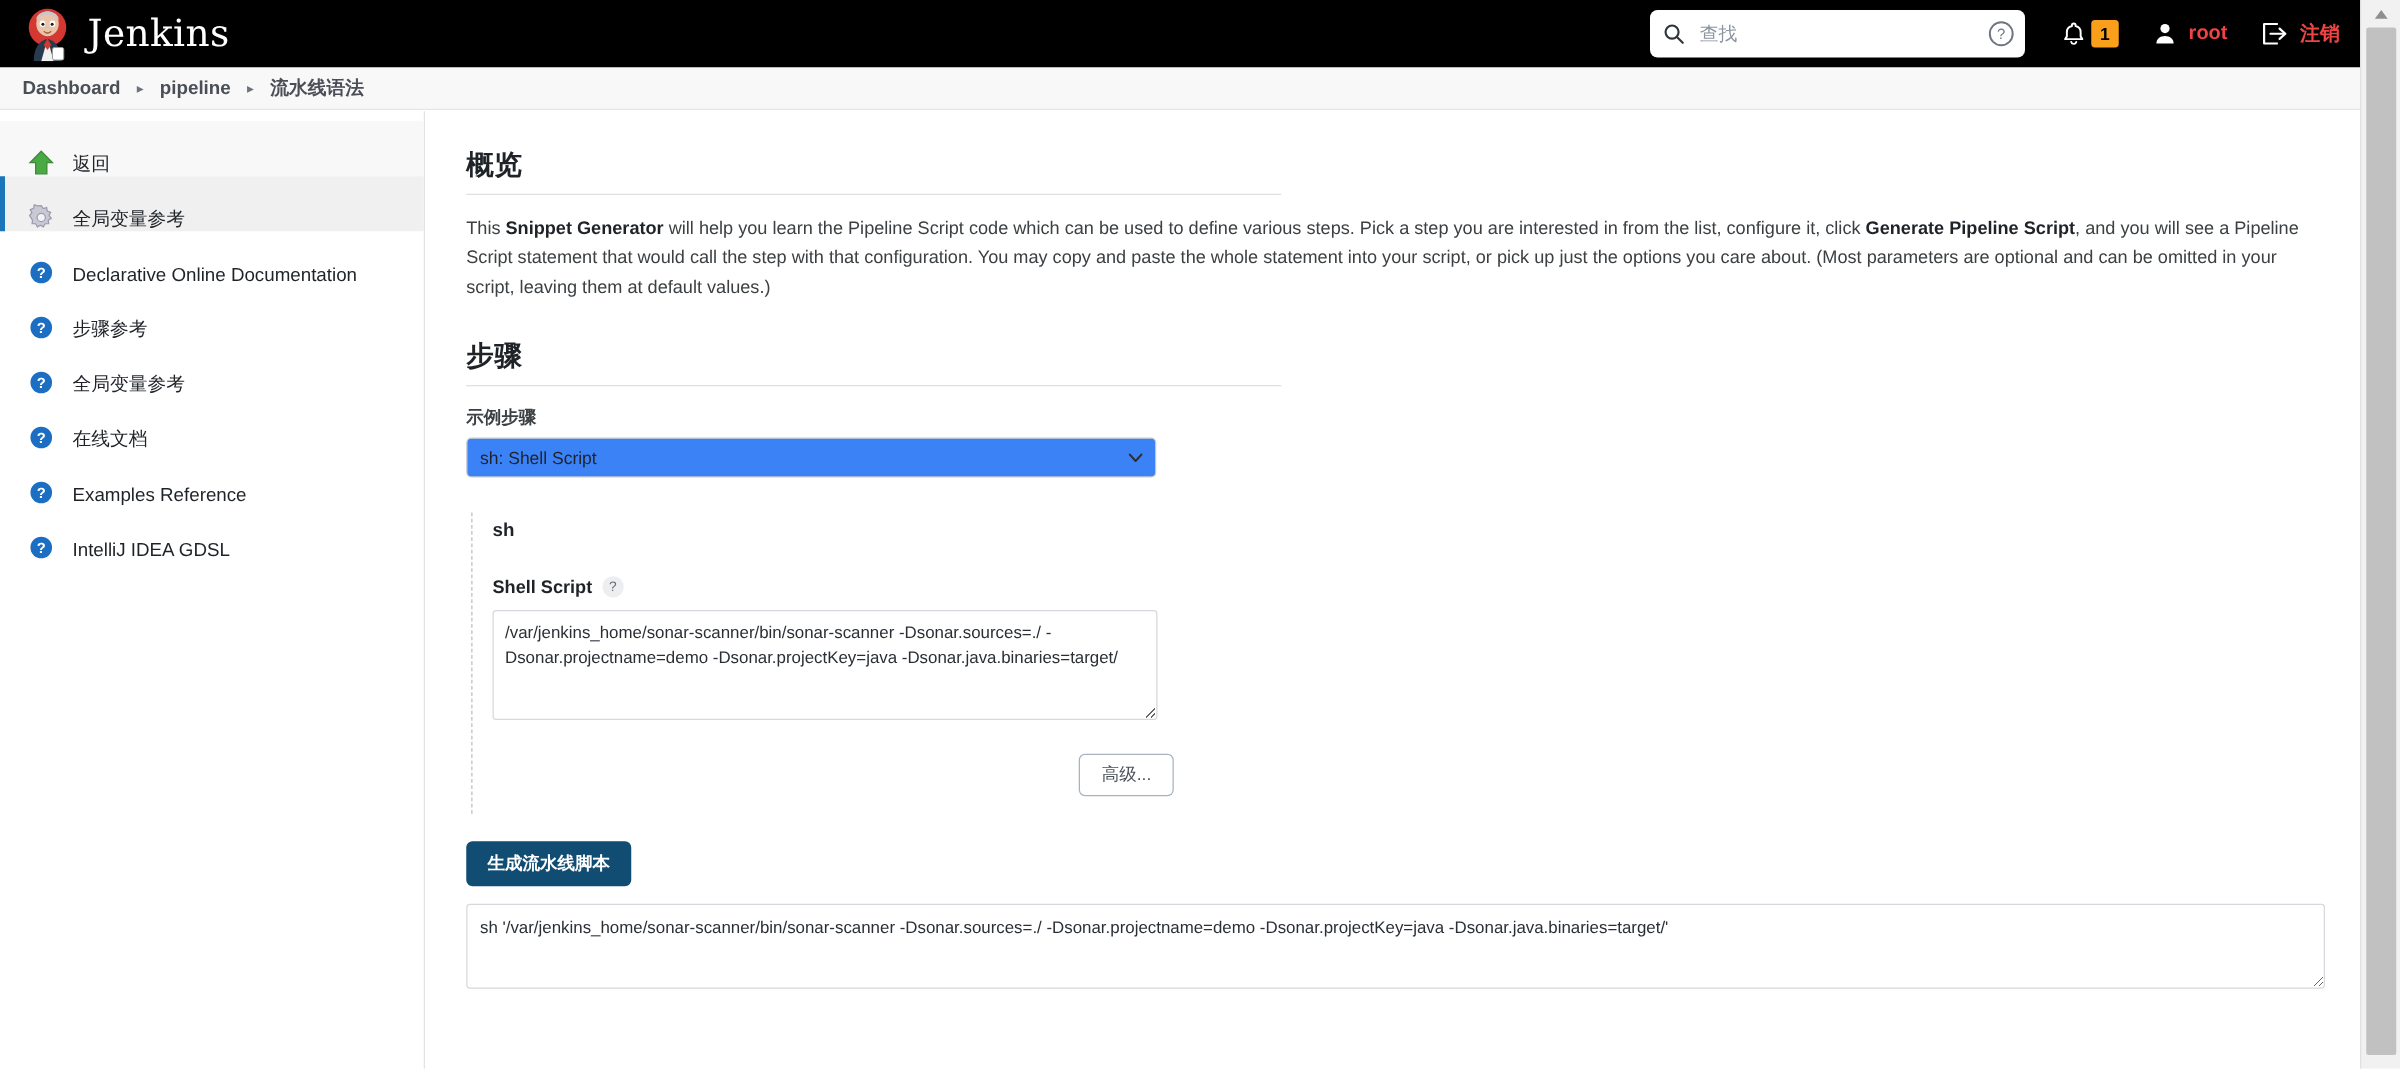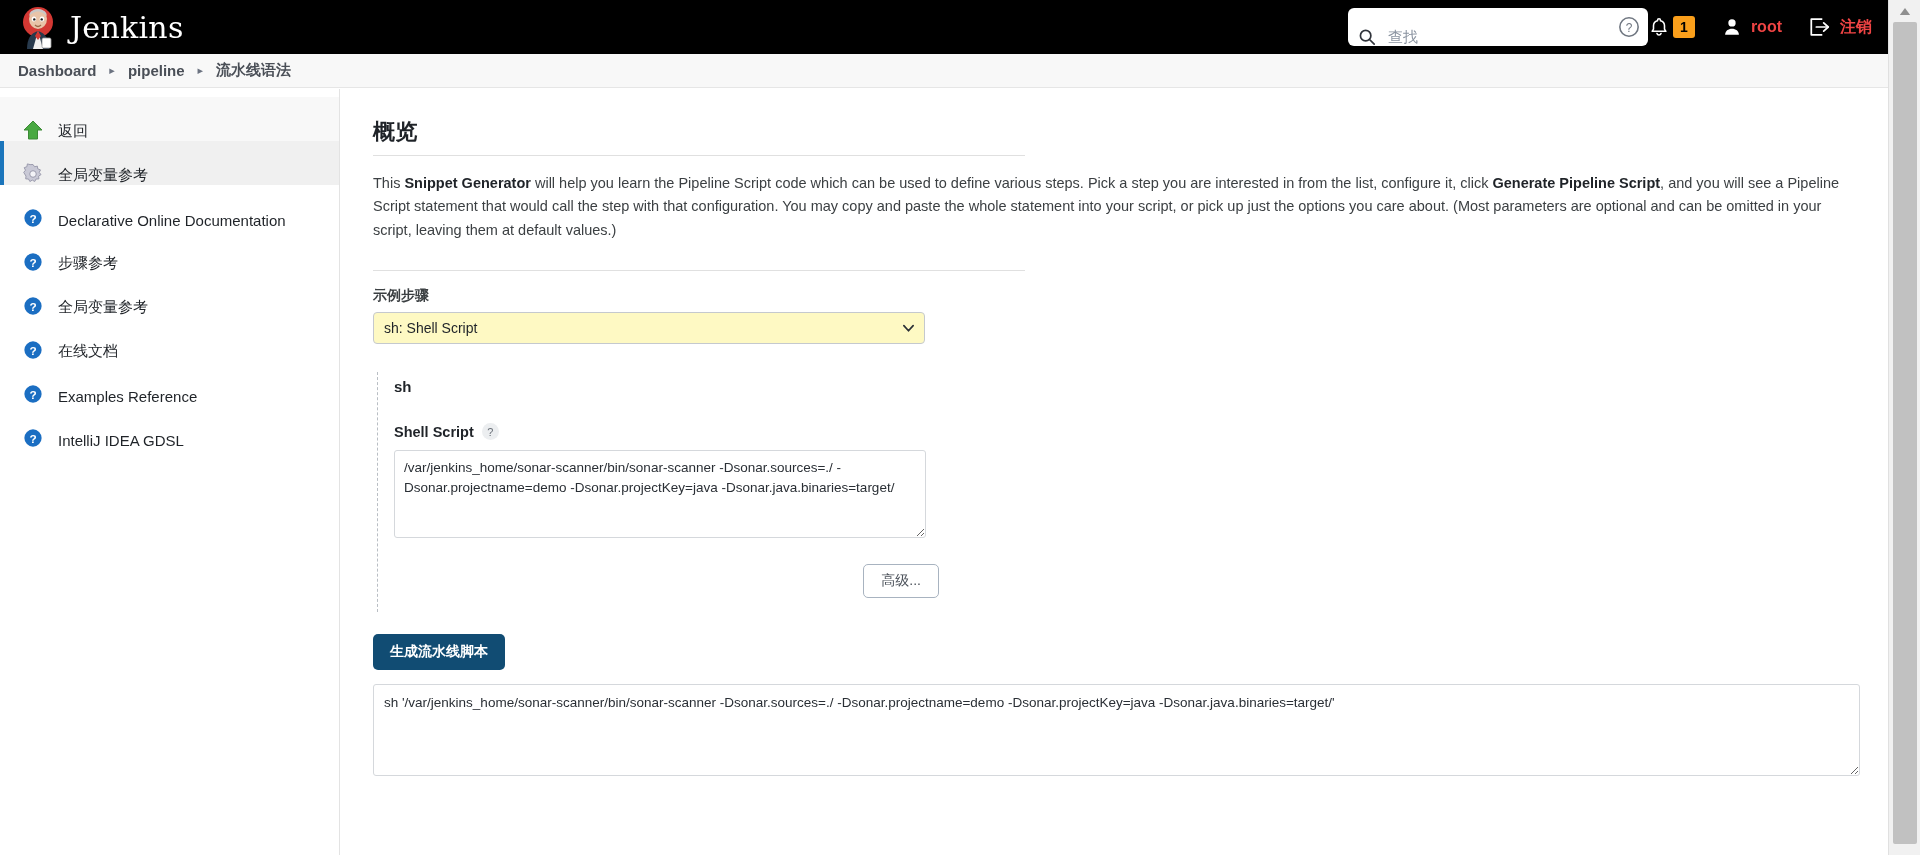--- a/index.html
+++ b/index.html
@@ -37,22 +37,23 @@
     display: flex; align-items: center;
     height: 100%;
     padding-right: 16px;
     gap: 0;
   }
   .search-box {
     position: relative;
     width: 300px; height: 38px;
     background: #fff;
     border-radius: 6px;
-    display: flex; align-items: flex-end;
+    display: flex; align-items: center;
     padding: 0 10px;
+    margin-right: 28px;
   }
   .search-icon { width: 18px; height: 18px; flex: none; margin-right: 10px; }
   .search-input {
     border: none; outline: none;
     font-size: 15px;
     font-family: "Liberation Sans", sans-serif;
     width: 210px;
     color: #333;
     background: transparent;
   }
@@ -189,21 +190,21 @@
   }
   .select-wrap {
     position: relative;
     width: 552px; height: 32px;
   }
   select.step-select {
     appearance: none; -webkit-appearance: none;
     width: 100%; height: 100%;
     border: 1px solid #c5c9ce;
     border-radius: 4px;
-    background: #fef9c3;
+    background: #3b82f6;
     font-size: 14px;
     font-family: "Liberation Sans", sans-serif;
     color: #1f2328;
     padding: 0 28px 0 10px;
     cursor: pointer;
     outline: none;
   }
   .select-chevron {
     position: absolute; right: 10px; top: 50%;
     transform: translateY(-50%);
@@ -281,21 +282,21 @@
     font-size: 14px;
     font-weight: bold;
     padding: 9px 17px;
     cursor: pointer;
     margin-top: 22px;
     font-family: "Liberation Sans", sans-serif;
   }
   textarea.result-area {
     display: block;
     margin-top: 14px;
-    width: 1487px; height: 92px;
+    width: 1487px; height: 68px;
     border: 1px solid #d5d8dc;
     border-radius: 3px;
     padding: 8px 10px;
     font-size: 13.5px;
     line-height: 1.5;
     font-family: "Liberation Sans", sans-serif;
     color: #2a2f35;
     resize: both;
     outline: none;
     background: #fff;
@@ -476,20 +477,21 @@
 </div>
 
 <div class="main">
 
   <h2 class="section-title">概览</h2>
   <div class="section-rule"></div>
 
   <p class="overview-text"><span>This </span><b>Snippet Generator</b><span> will help you learn the Pipeline Script code which can be used to define various steps. Pick a step you are interested in from the list, configure it, click </span><b>Generate Pipeline Script</b><span>, and you will see a Pipeline Script statement that would call the step with that configuration. You may copy and paste the whole statement into your script, or pick up just the options you care about. (Most parameters are optional and can be omitted in your script, leaving them at default values.)</span></p>
 
   <div class="steps-block">
+    <h2 class="section-title">步骤</h2>
     <div class="section-rule"></div>
 
     <div class="field-label">示例步骤</div>
 
     <div class="select-wrap">
       <select class="step-select">
         <option>sh: Shell Script</option>
       </select>
       <svg class="select-chevron" viewBox="0 0 14 14">
         <polyline points="2,4.5 7,10 12,4.5" fill="none" stroke="#2a2f35" stroke-width="1.8" stroke-linecap="round" stroke-linejoin="round"></polyline>

